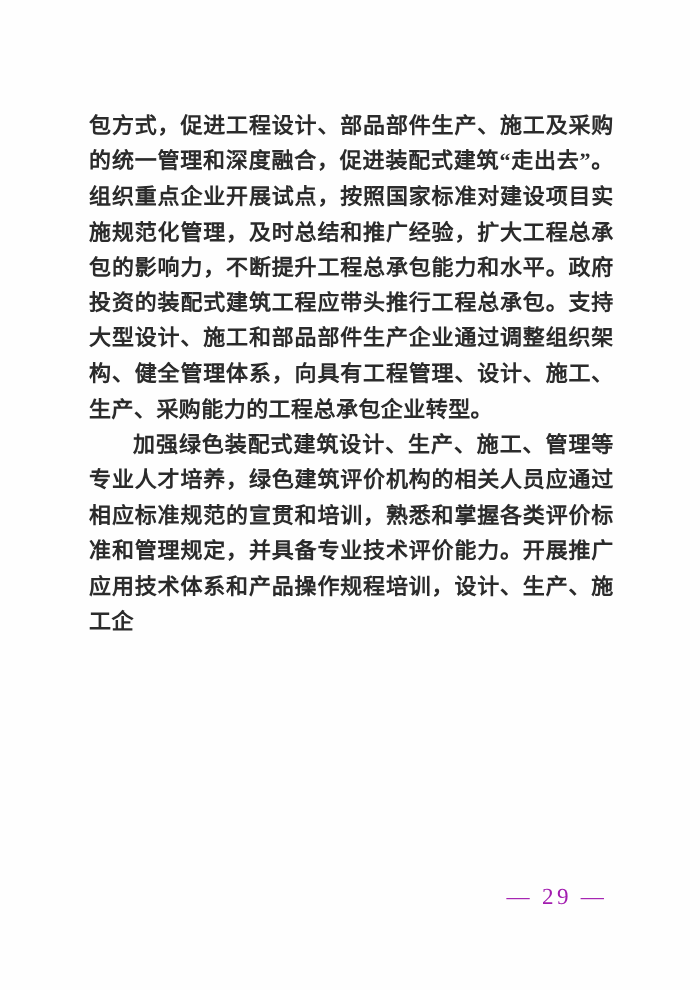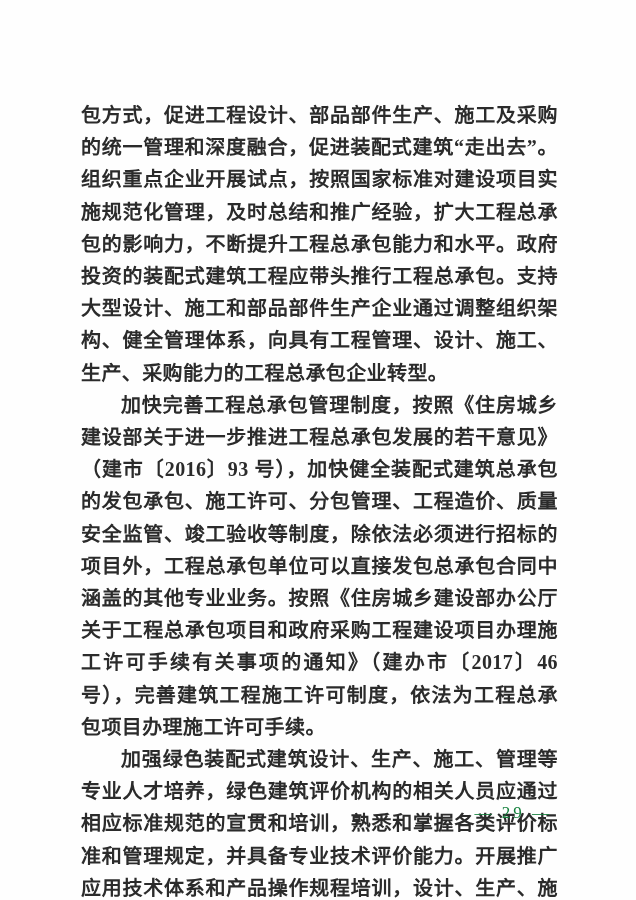--- a/index.html
+++ b/index.html
@@ -42,32 +42,31 @@
 
   .text-block p.heading {
     font-weight: bold;
     text-indent: 2em;
   }
 
   .page-number {
     position: absolute;
     top: 803px;
     right: 84px;
-    font-size: 17px;
+    font-size: 21px;
     letter-spacing: 3px;
-    color: #15803d;
+    color: #a21caf;
     font-family: "Liberation Serif", "DejaVu Serif", serif;
   }
 </style>
 </head>
 <body>
 
 <div class="page">
 
   <div class="text-block">
     <p class="body-par">包方式，促进工程设计、部品部件生产、施工及采购的统一管理和深度融合，促进装配式建筑“走出去”。组织重点企业开展试点，按照国家标准对建设项目实施规范化管理，及时总结和推广经验，扩大工程总承包的影响力，不断提升工程总承包能力和水平。政府投资的装配式建筑工程应带头推行工程总承包。支持大型设计、施工和部品部件生产企业通过调整组织架构、健全管理体系，向具有工程管理、设计、施工、生产、采购能力的工程总承包企业转型。</p>
-    <p class="body-par indent">加快完善工程总承包管理制度，按照《住房城乡建设部关于进一步推进工程总承包发展的若干意见》（建市〔2016〕93 号），加快健全装配式建筑总承包的发包承包、施工许可、分包管理、工程造价、质量安全监管、竣工验收等制度，除依法必须进行招标的项目外，工程总承包单位可以直接发包总承包合同中涵盖的其他专业业务。按照《住房城乡建设部办公厅关于工程总承包项目和政府采购工程建设项目办理施工许可手续有关事项的通知》（建办市〔2017〕46 号），完善建筑工程施工许可制度，依法为工程总承包项目办理施工许可手续。</p>
     <p class="body-par indent">加强绿色装配式建筑设计、生产、施工、管理等专业人才培养，绿色建筑评价机构的相关人员应通过相应标准规范的宣贯和培训，熟悉和掌握各类评价标准和管理规定，并具备专业技术评价能力。开展推广应用技术体系和产品操作规程培训，设计、生产、施工企</p>
   </div>
 
   <div class="page-number">— 29 —</div>
 
 </div>
 
 </body></html>

